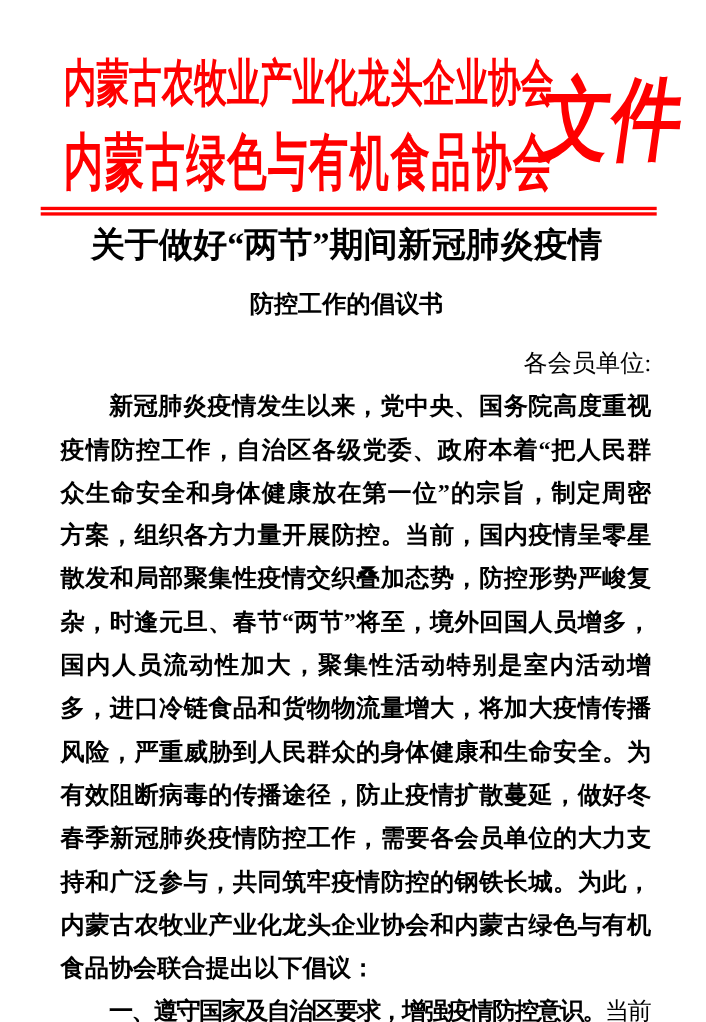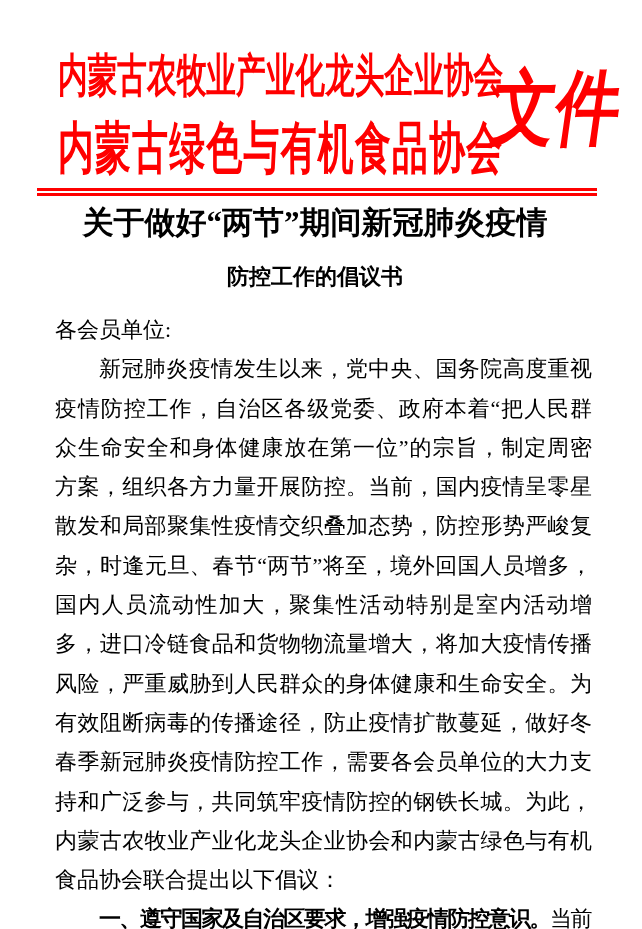--- a/index.html
+++ b/index.html
@@ -80,26 +80,27 @@
     position: absolute;
     left: 55px;
     top: 310px;
     width: 537px;
     font-size: 22px;
     line-height: 39.3px;
     color: var(--text, #000000);
     font-family: "Liberation Serif", "DejaVu Serif", serif;
   }
   .salutation {
-    text-align: left;
+    text-align: right;
   }
   .body-paragraph {
     text-align: justify;
     text-justify: inter-character;
     text-indent: 2em;
+    font-weight: bold;
   }
   .item-line {
     text-indent: 2em;
     letter-spacing: -1.5px;
     white-space: nowrap;
   }
   .hei-bold {
     font-family: "Liberation Sans", "DejaVu Sans", sans-serif;
     font-weight: bold;
   }

